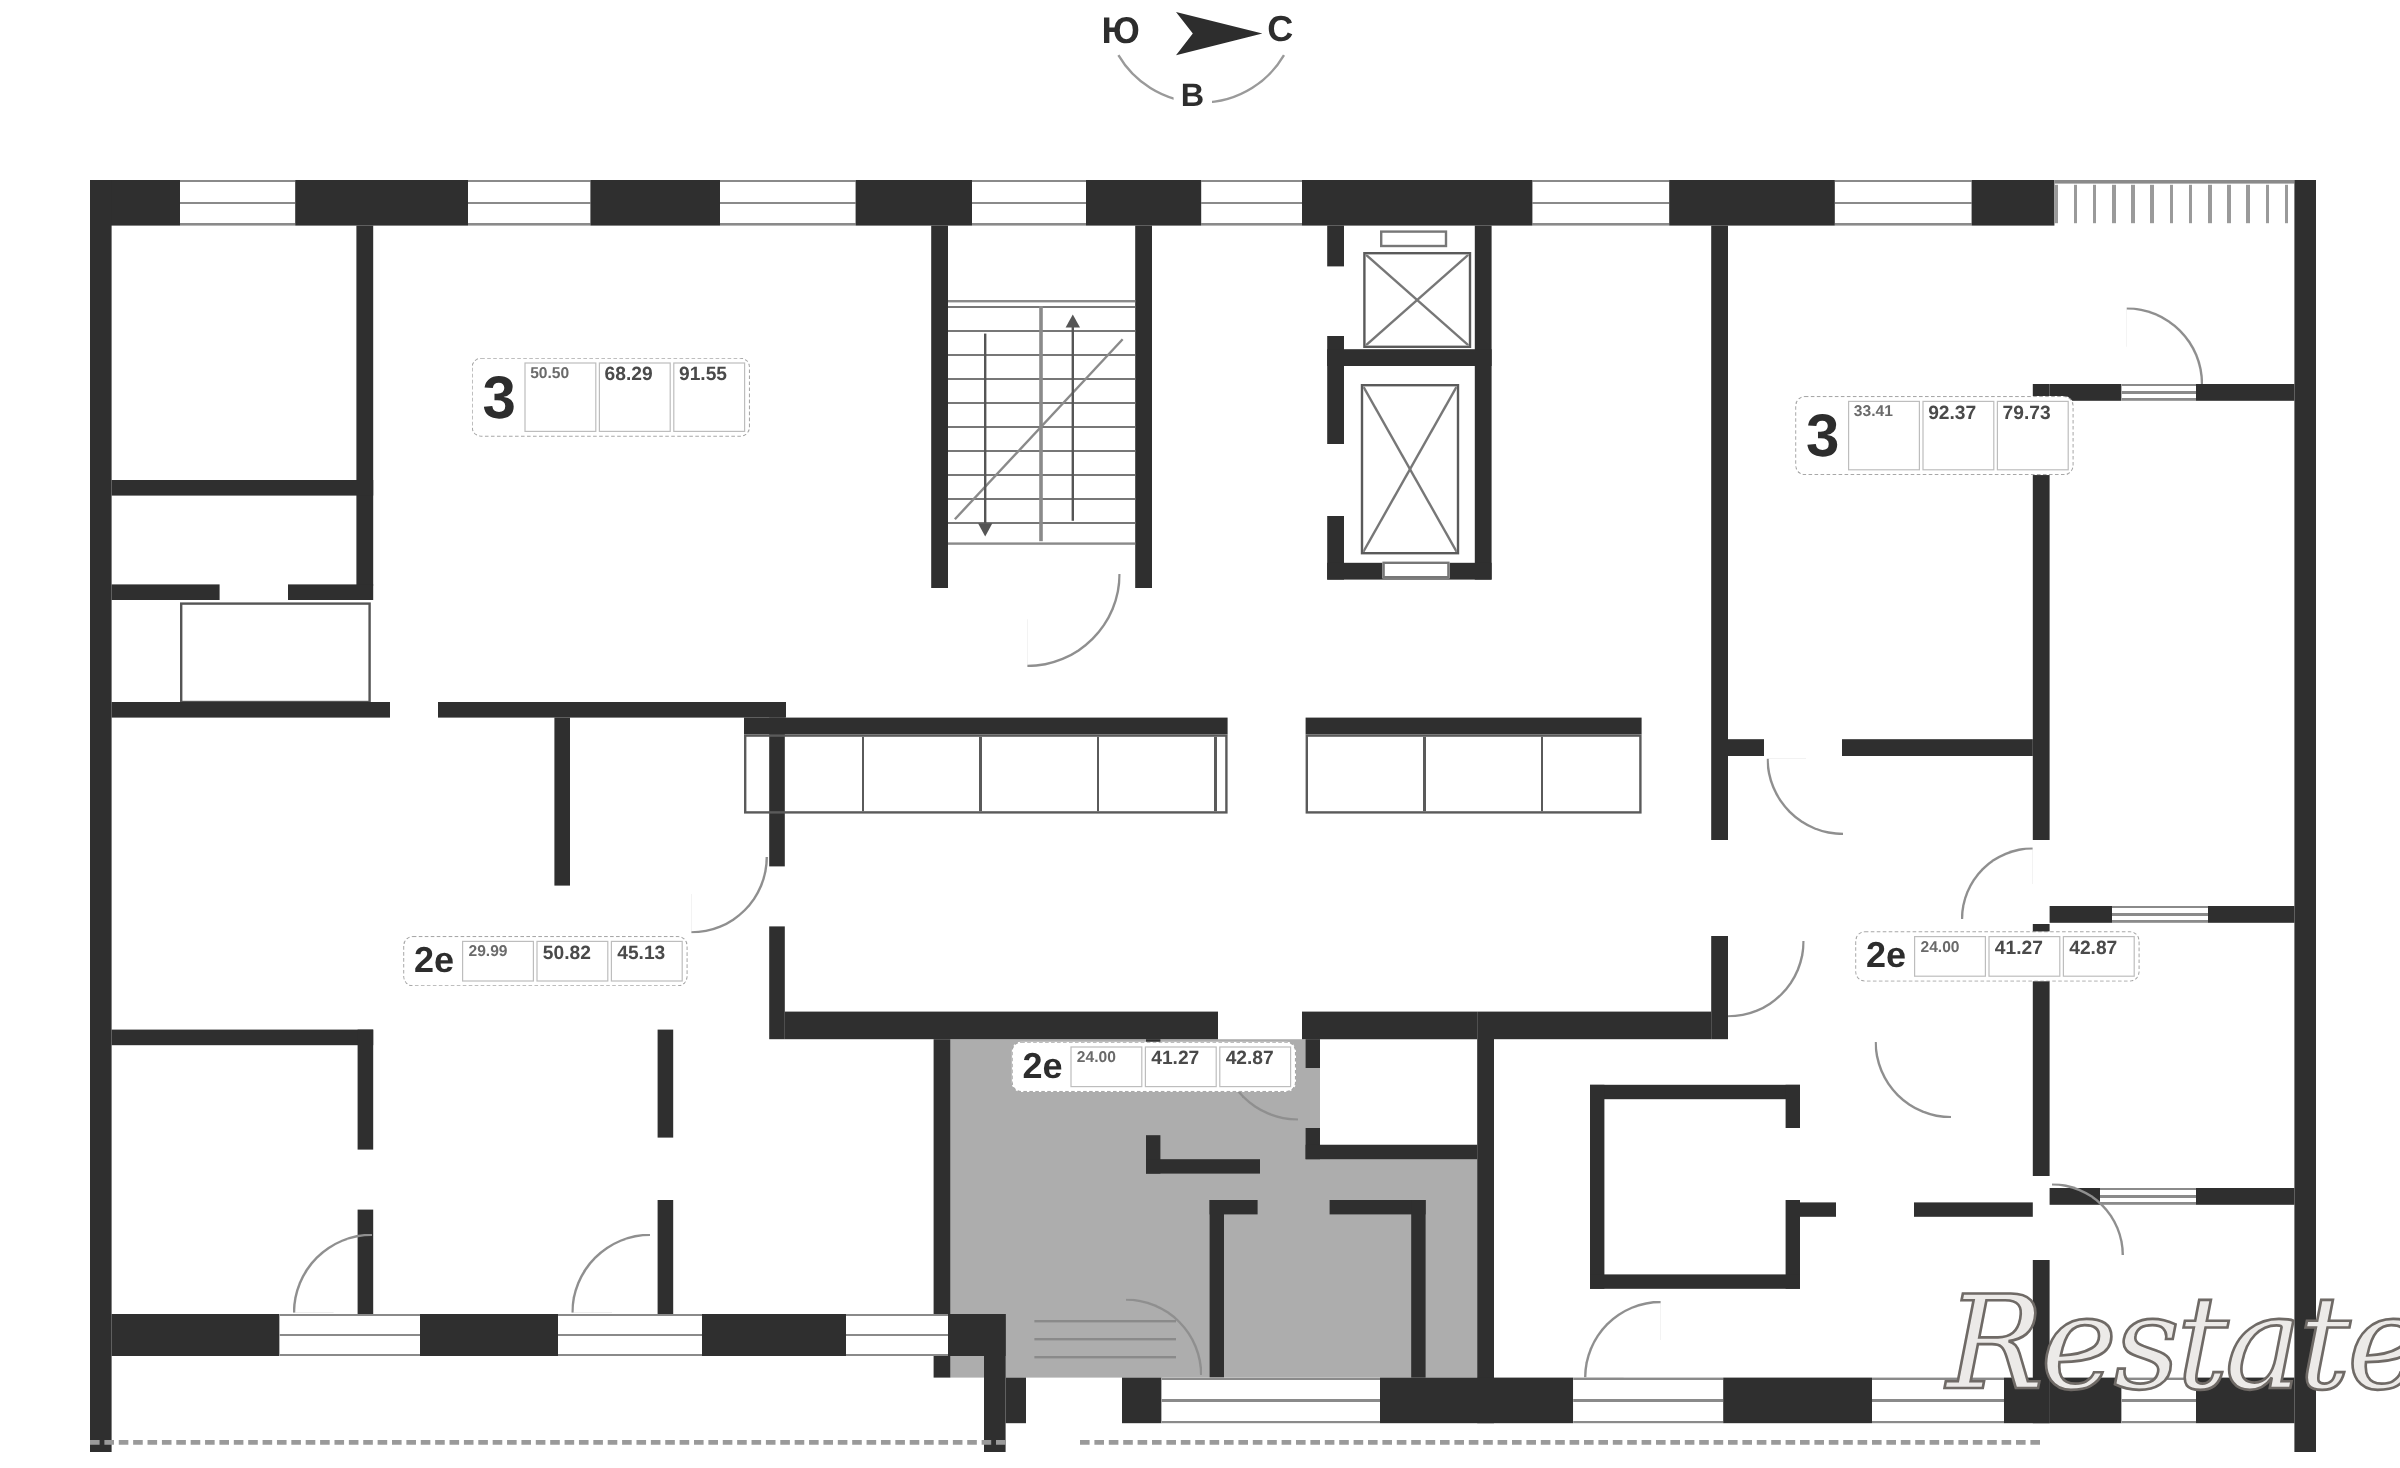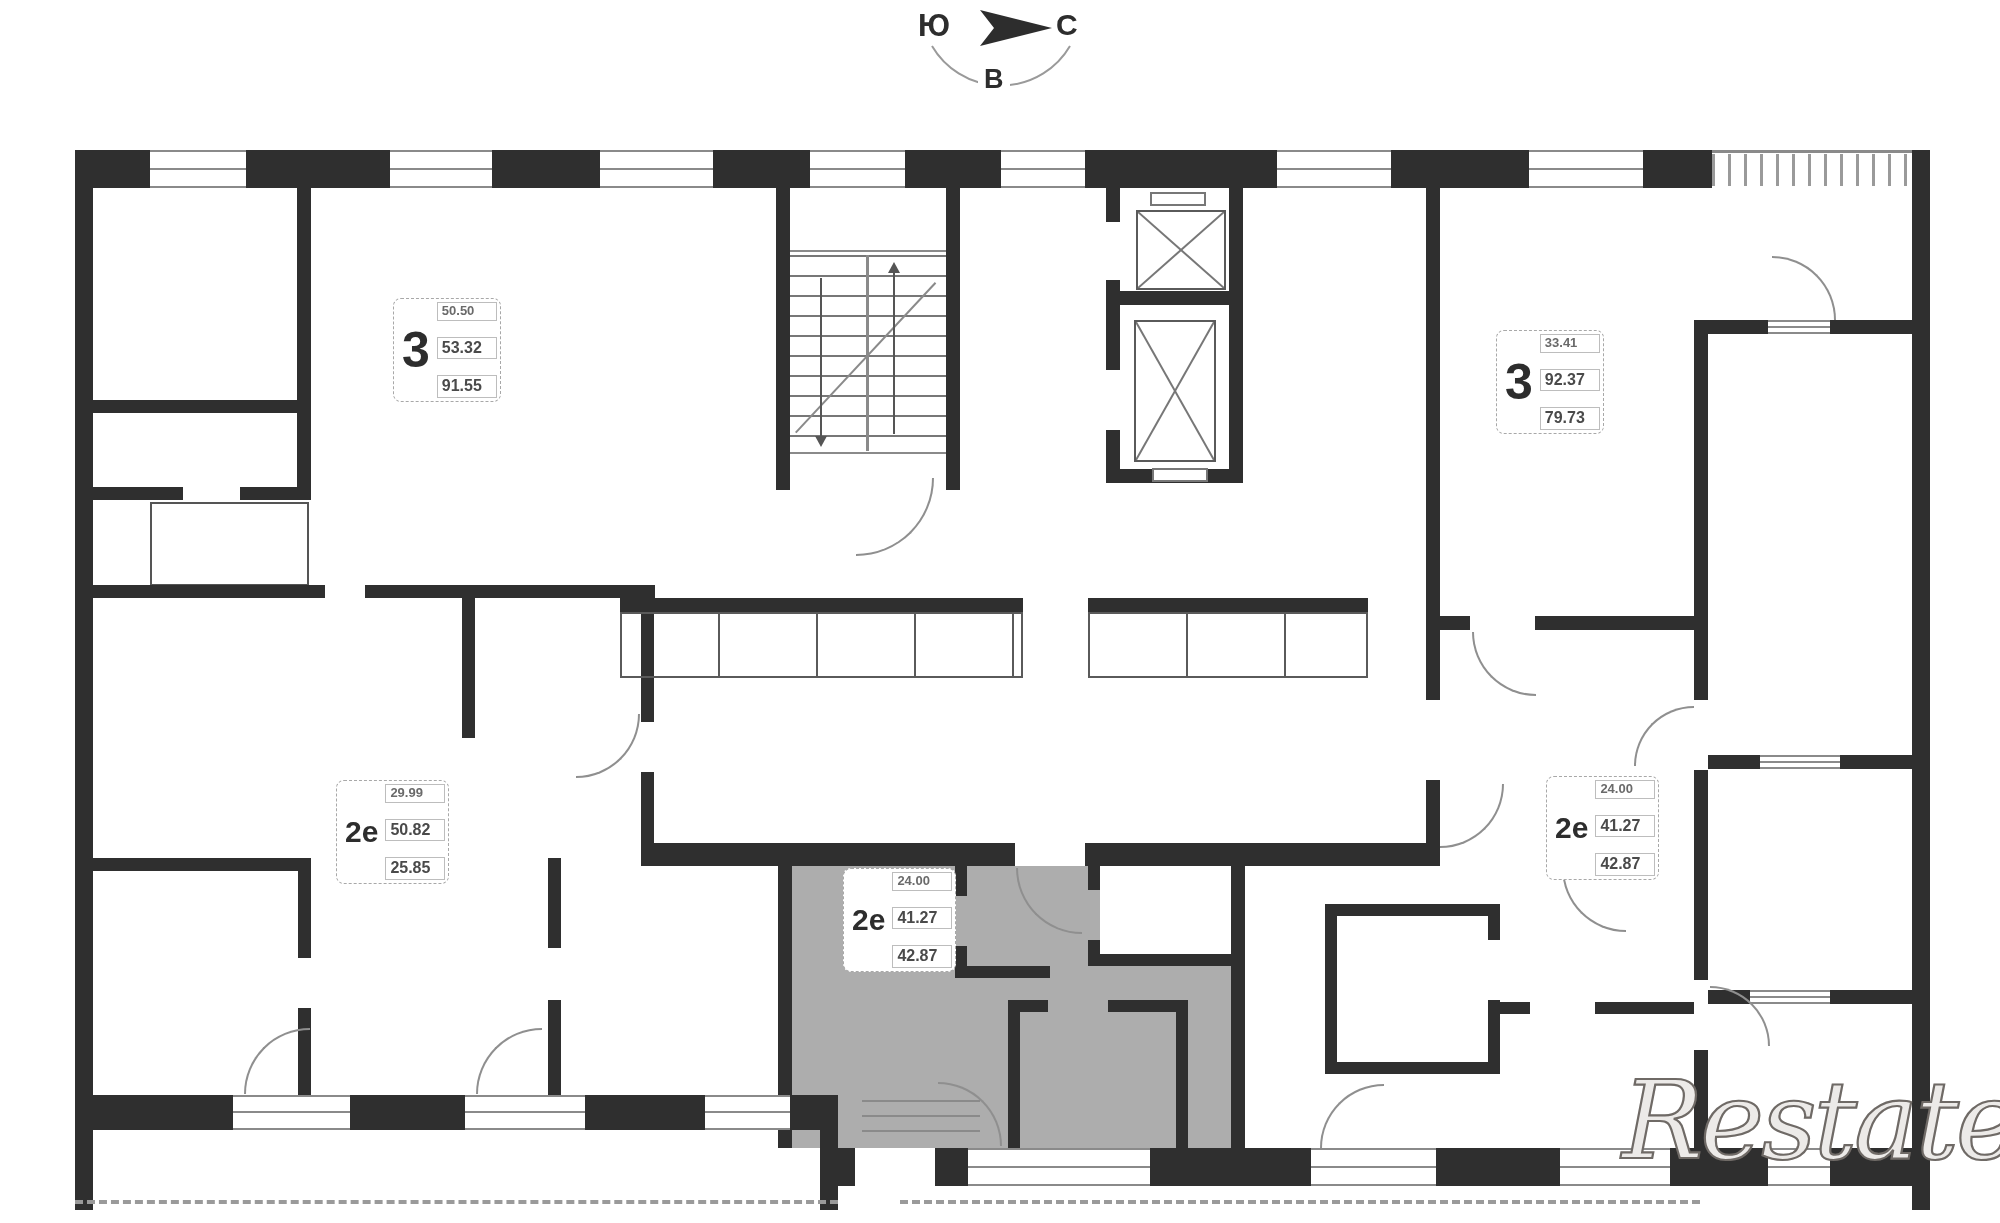--- a/index.html
+++ b/index.html
@@ -23,21 +23,21 @@
   .arc{position:absolute;border:2px solid #8f8f8f;background:transparent;}
   .arc.tl{border-right:none;border-bottom:none;border-top-left-radius:100%;}
   .arc.tr{border-left:none;border-bottom:none;border-top-right-radius:100%;}
   .arc.bl{border-right:none;border-top:none;border-bottom-left-radius:100%;}
   .arc.br{border-left:none;border-top:none;border-bottom-right-radius:100%;}
   .lbl{position:absolute;display:flex;align-items:stretch;background:#fff;border:1px dashed #a8a8a8;
        border-radius:8px;padding:3px;gap:2px;}
   .lbl .big{display:flex;align-items:center;justify-content:center;font-weight:bold;color:#2d2d2d;padding:0 5px;}
   .lbl.t3 .big{font-size:50px;}
   .lbl.t2 .big{font-size:30px;}
-  .lbl .col{display:flex;flex-direction:column;gap:16px;justify-content:space-between;}
+  .lbl .col{display:flex;flex-direction:row;gap:2px;justify-content:space-between;}
   .lbl .cell{border:1px solid #bdbdbd;background:#fff;font-weight:bold;color:#4a4a4a;
              padding:1px 4px;min-width:50px;line-height:1.15;}
   .lbl .cell.a{font-size:13px;color:#6a6a6a;}
   .lbl .cell.b{font-size:16px;}
   .lbl .cell.c{font-size:16px;}
   .compass{position:absolute;left:890px;top:0;width:230px;height:108px;}
   .compass .letter{position:absolute;font-weight:bold;color:#2d2d2d;}
   .compass .s{left:28px;top:8px;font-size:31px;}
   .compass .n{left:166px;top:8px;font-size:30px;}
   .compass .e{left:88px;top:64px;font-size:27px;background:#fff;padding:0 6px;}
@@ -219,38 +219,38 @@
   <div class="dash" style="left:75px;top:1200px;width:763px;height:4px;"></div>
   <div class="dash" style="left:900px;top:1200px;width:800px;height:4px;"></div>
 
   <div class="arc br" style="left:576px;top:714px;width:62px;height:62px;"></div>
   <div class="arc bl" style="left:1562px;top:868px;width:62px;height:62px;"></div>
 
   <div class="lbl t3" style="left:393px;top:298px;">
     <div class="big">3</div>
     <div class="col">
       <div class="cell a">50.50</div>
-      <div class="cell b">53.32</div>
+      <div class="cell b">68.29</div>
       <div class="cell c">91.55</div>
     </div>
   </div>
   <div class="lbl t3" style="left:1496px;top:330px;">
     <div class="big">3</div>
     <div class="col">
       <div class="cell a">33.41</div>
       <div class="cell b">92.37</div>
       <div class="cell c">79.73</div>
     </div>
   </div>
   <div class="lbl t2" style="left:336px;top:780px;">
     <div class="big">2е</div>
     <div class="col">
       <div class="cell a">29.99</div>
       <div class="cell b">50.82</div>
-      <div class="cell c">25.85</div>
+      <div class="cell c">45.13</div>
     </div>
   </div>
   <div class="lbl t2" style="left:843px;top:868px;">
     <div class="big">2е</div>
     <div class="col">
       <div class="cell a">24.00</div>
       <div class="cell b">41.27</div>
       <div class="cell c">42.87</div>
     </div>
   </div>

